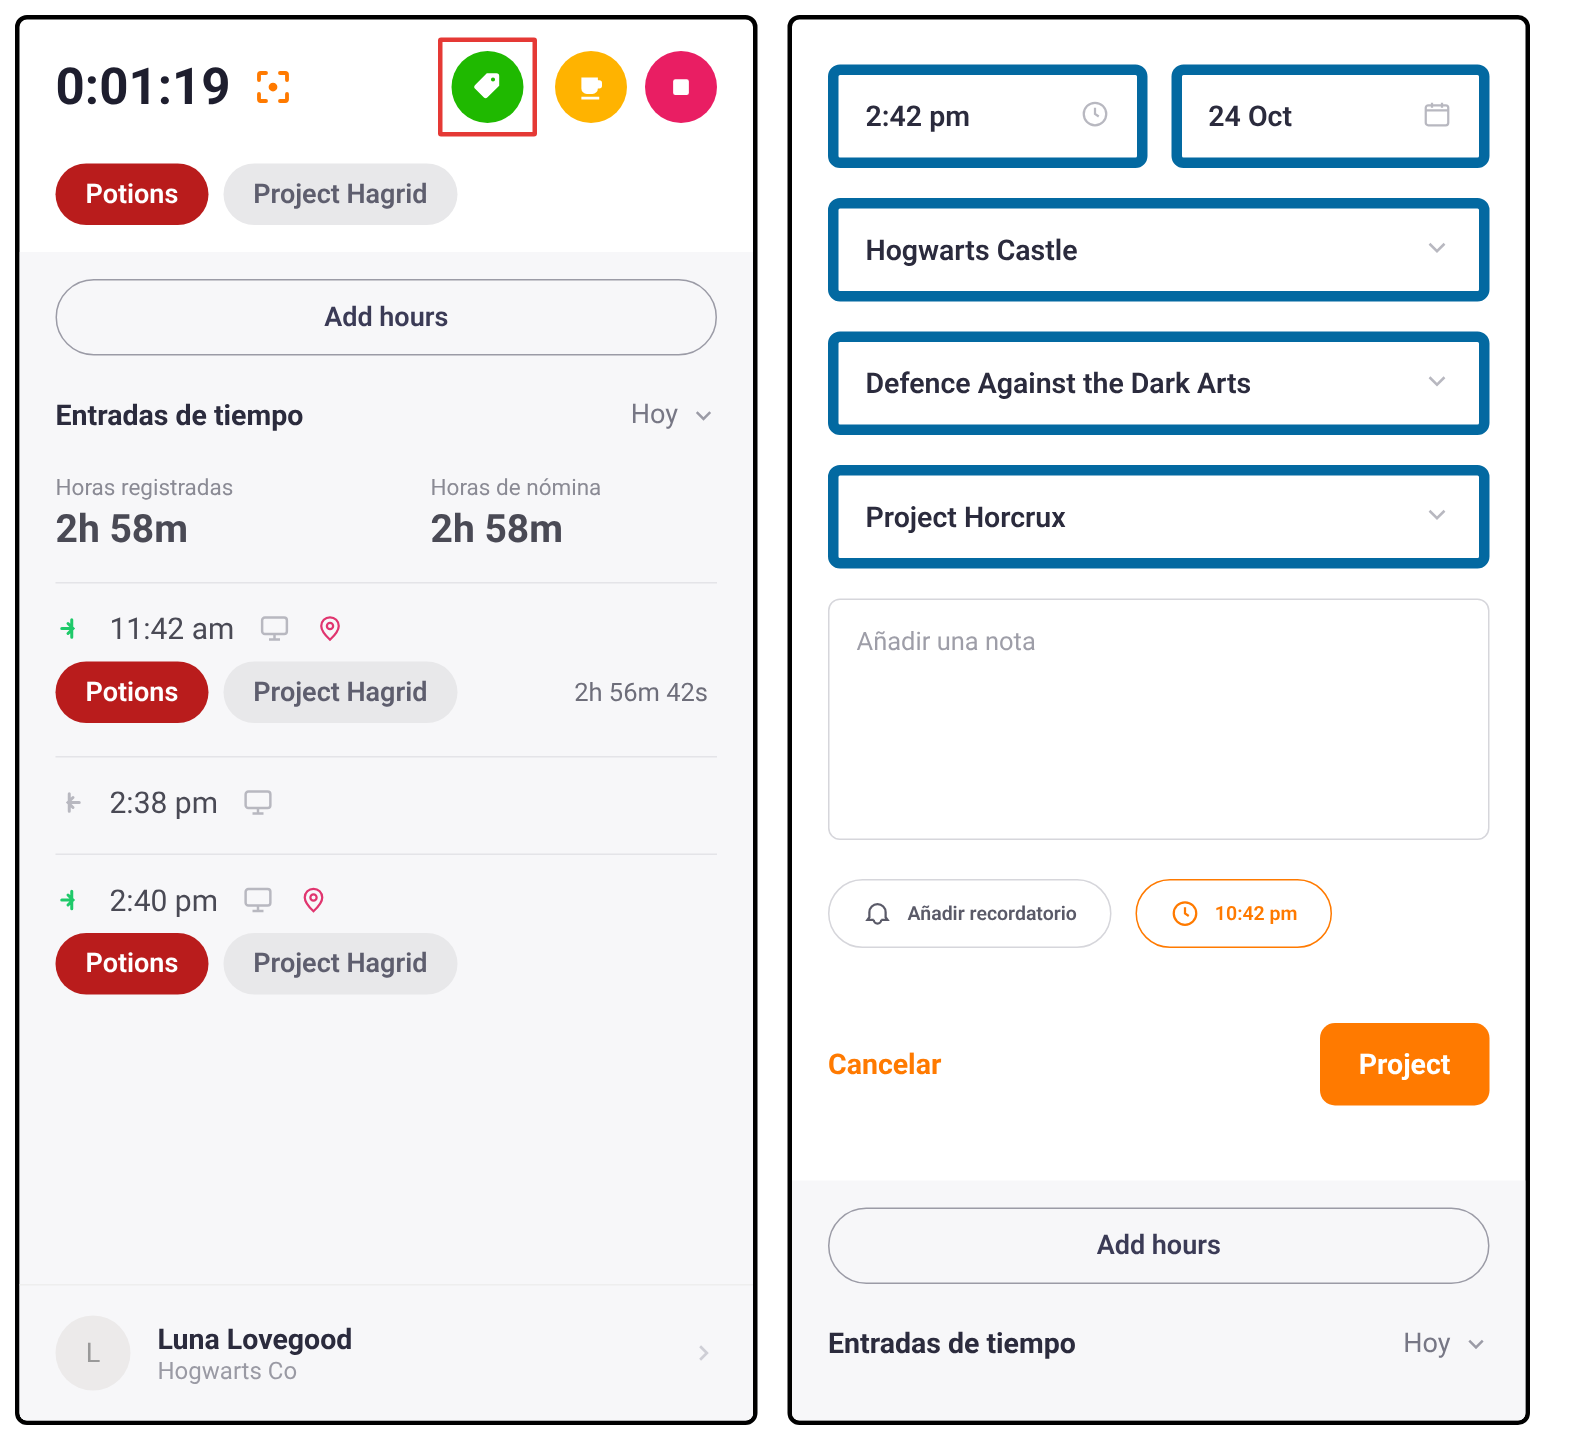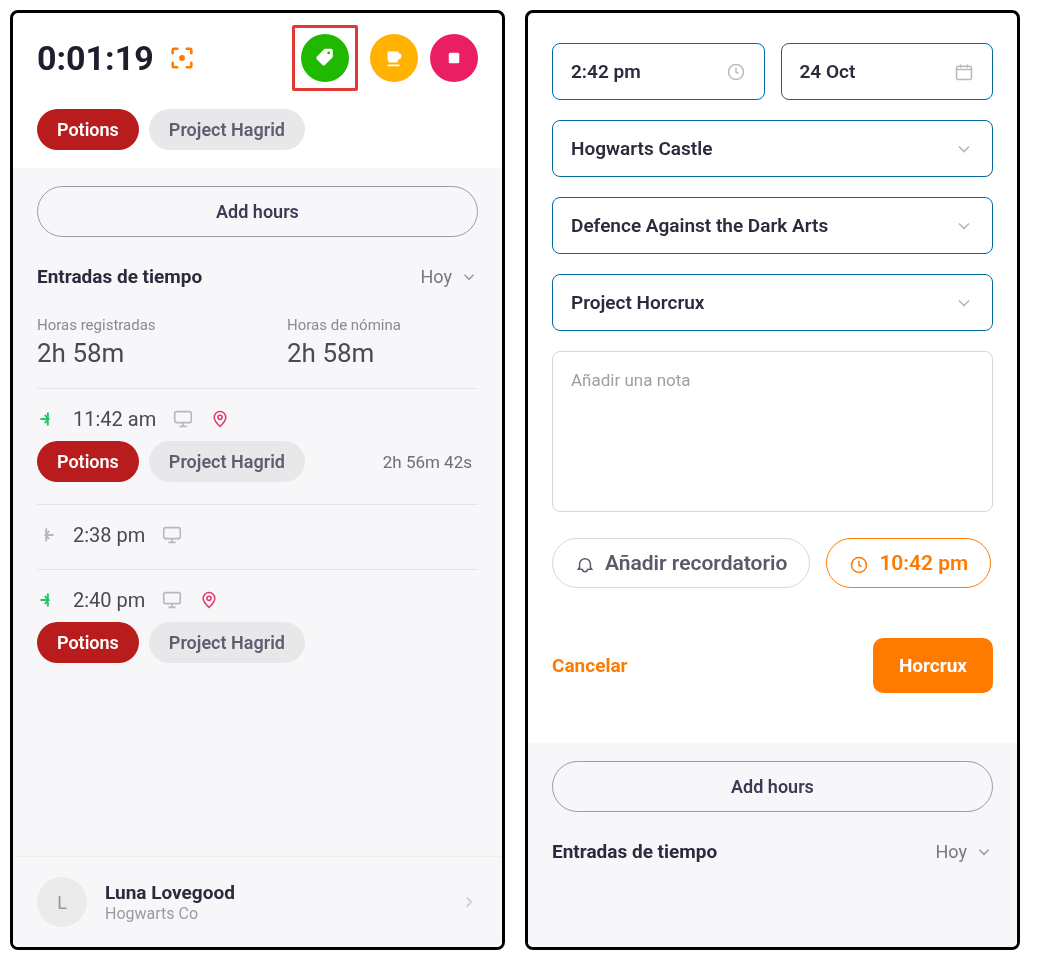--- a/index.html
+++ b/index.html
@@ -20,44 +20,44 @@
 .tag-pink{background:#b91c1c;color:#fff}
 .tag-gray{background:#e8e8ea;color:#5e5e6e}
 .content{background:#f7f7f9;flex:1;padding:18px 24px 0;overflow:hidden}
 .add-hours-btn{width:100%;border:1.5px solid #9b9ba6;border-radius:28px;padding:14px;font-size:18px;font-weight:600;color:#3b3b56;background:transparent;cursor:pointer}
 .section-row{display:flex;justify-content:space-between;align-items:center;margin-top:28px}
 .section-title{font-size:19px;font-weight:700;color:#2b2b3d}
 .today-sel{display:flex;align-items:center;gap:8px;font-size:18px;color:#777785;cursor:pointer}
 .stats{display:flex;gap:60px;margin-top:28px;padding-bottom:20px;border-bottom:1px solid #e4e4e8}
 .stat-col{min-width:190px}
 .stat-label{font-size:15px;color:#8a8a94;margin-bottom:4px}
-.stat-value{font-size:26px;font-weight:400;color:#4a4a55}
+.stat-value{font-size:26px;font-weight:700;color:#4a4a55}
 .entry{border-bottom:1px solid #e4e4e8;padding:18px 0 22px}
 .entry-row1{display:flex;align-items:center;gap:16px}
 .entry-time{font-size:20px;font-weight:400;color:#4a4a55}
 .in-arrow{color:#1fc96a}
 .out-arrow{color:#b8b8c0}
 .device-icon{color:#b8b8c0}
 .pin-icon{color:#e0356f}
 .entry-row2{display:flex;justify-content:space-between;align-items:center;margin-top:10px}
 .entry-tags{display:flex;gap:10px}
 .duration{font-size:17px;color:#6e6e7a;margin-right:6px}
 .user-footer{position:absolute;bottom:0;left:0;right:0;display:flex;align-items:center;gap:18px;padding:20px 24px;background:#f7f7f9;border-top:1px solid #eee}
 .avatar{width:50px;height:50px;border-radius:50%;background:#eceaea;display:flex;align-items:center;justify-content:center;color:#999;font-size:18px}
 .user-name{font-size:19px;font-weight:700;color:#2b2b3d}
 .user-company{font-size:16px;color:#9a9aa4}
 .chevron-right{margin-left:auto;color:#cfcfd6}
 .form{padding:30px 24px 0;display:flex;flex-direction:column;gap:20px}
 .form-row{display:flex;gap:16px}
-.field{flex:1;border:1px solid #0369a1;border-radius:8px;padding:16px 18px;display:flex;justify-content:space-between;align-items:center;cursor:pointer;background:#fff}
+.field{flex:1;border:7px solid #0369a1;border-radius:8px;padding:16px 18px;display:flex;justify-content:space-between;align-items:flex-start;cursor:pointer;background:#fff}
 .field-text{font-size:19px;font-weight:600;color:#2b2b3d}
 .field-icon{color:#b8b8c0}
 .note-area{border:1px solid #d6d6db;border-radius:8px;padding:18px;height:161px;font-size:17px;color:#9e9ea8;background:#fff}
 .reminder-row{display:flex;gap:16px;margin-top:6px}
-.chip{border:1.5px solid #d6d6db;border-radius:28px;padding:12px 22px;display:flex;align-items:flex-end;gap:10px;font-size:21px;font-weight:600;color:#5a5a68;background:#fff;cursor:pointer}
+.chip{border:1.5px solid #d6d6db;border-radius:28px;padding:12px 22px;display:flex;align-items:center;gap:10px;font-size:13px;font-weight:600;color:#5a5a68;background:#fff;cursor:pointer}
 .chip-orange{border-color:#ff7a00;color:#ff7a00}
 .action-row{display:flex;justify-content:space-between;align-items:center;margin-top:30px;margin-bottom:50px}
 .cancel-btn{color:#ff7a00;font-size:19px;font-weight:700;background:none;border:none;cursor:pointer}
 .save-btn{background:#ff7a00;color:#fff;font-size:19px;font-weight:700;border:none;border-radius:10px;padding:16px 26px;cursor:pointer}
 .p2-content{background:#f7f7f9;padding:18px 24px;flex:1}
 svg{display:block}
 </style>
 </head>
 <body>
 
@@ -251,21 +251,21 @@
         <svg width="20" height="20" viewBox="0 0 24 24" fill="none" stroke="currentColor" stroke-width="1.8">
             <circle cx="12" cy="12" r="9"></circle>
             <path d="M12 7v5l3 2"></path>
           </svg>
         <span>10:42 pm</span>
       </div>
     </div>
 
     <div class="action-row">
       <button class="cancel-btn">Cancelar</button>
-      <button class="save-btn">Horcrux</button>
+      <button class="save-btn">Project</button>
     </div>
   </div>
 
   <div class="p2-content">
     <button class="add-hours-btn">Add hours</button>
     <div class="section-row">
       <span class="section-title">Entradas de tiempo</span>
       <span class="today-sel">
         <span>Hoy</span>
         <svg width="18" height="18" viewBox="0 0 24 24" fill="none" stroke="#9b9ba6" stroke-width="2.2">

